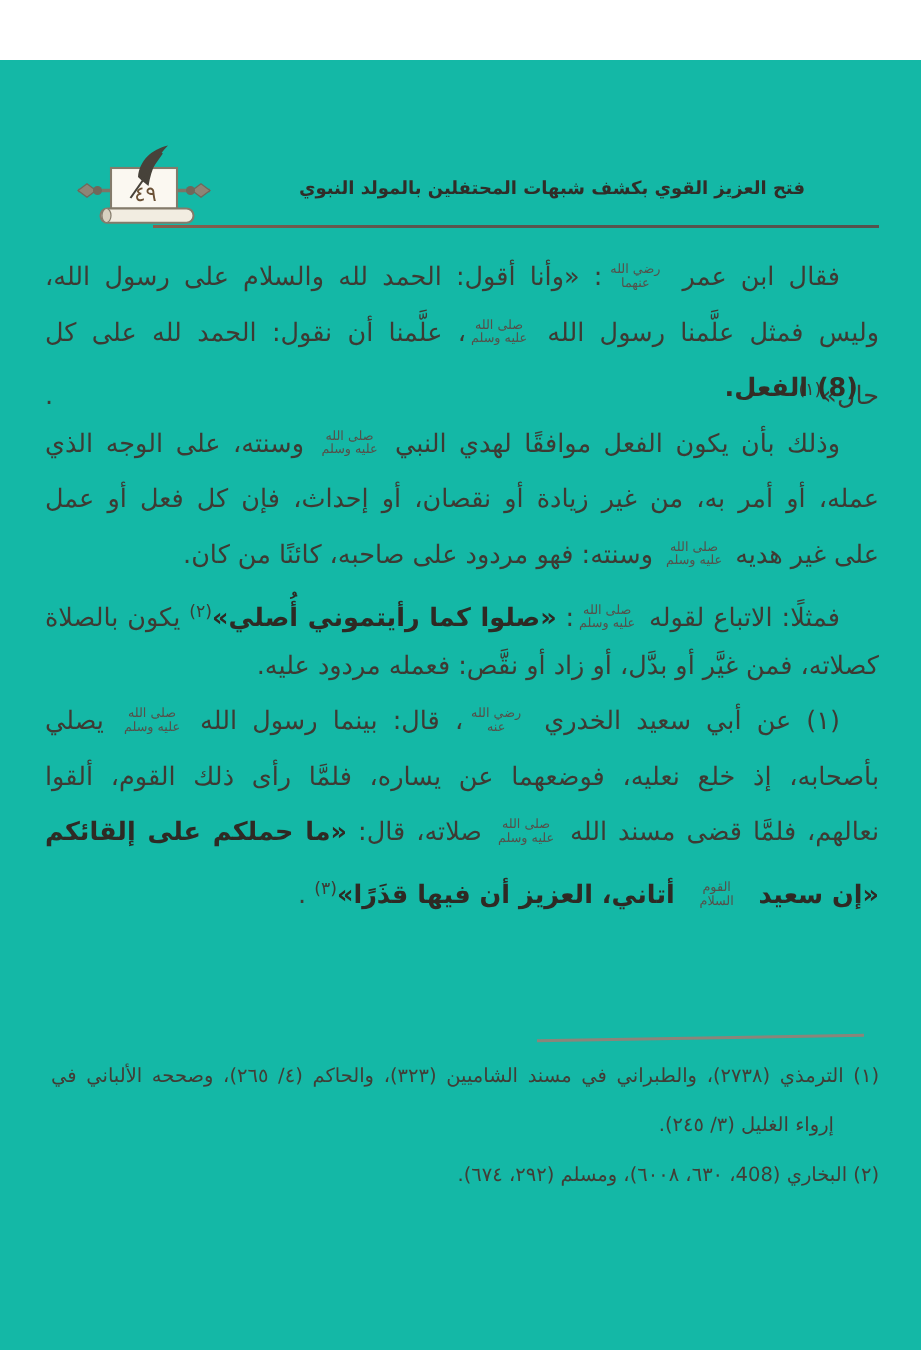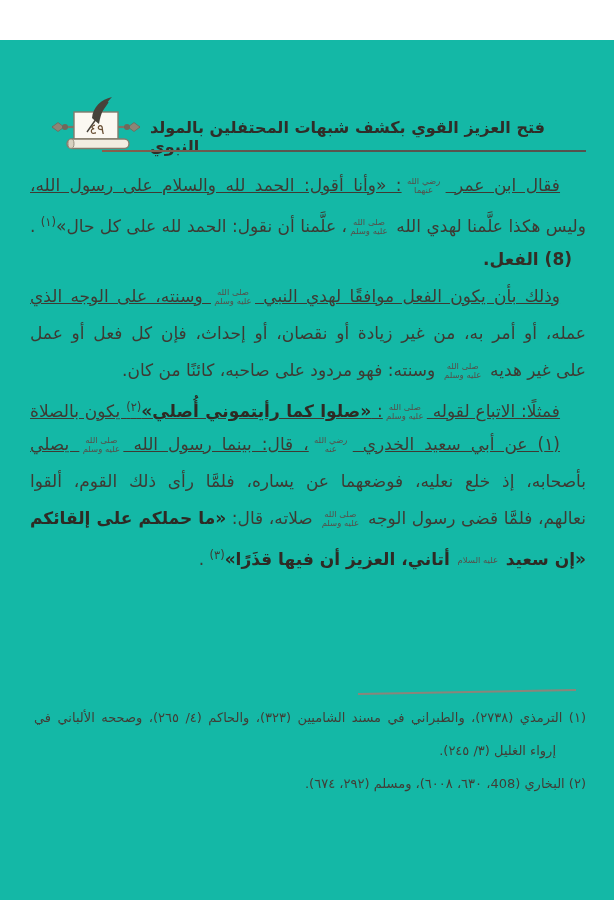--- a/index.html
+++ b/index.html
@@ -7,36 +7,36 @@
   .page {
     position:relative; width:614px; height:900px;
     background:#14b8a6; direction:rtl; overflow:hidden;
     color:#3e3a33;
     margin-top:40px;
   }
   
   .page-badge { position:absolute; left:48px; top:56px; width:96px; height:66px; z-index:2; }
   .header-title {
     position:absolute; top:78px; right:28px; left:150px;
-    text-align:left; font-size:16px; font-weight:bold; color:#302d28;
+    text-align:center; font-size:12px; font-weight:bold; color:#302d28;
     letter-spacing:-0.2px;
   }
   .header-rule {
     position:absolute; top:110px; left:102px; right:28px; height:2px;
     background:linear-gradient(to right, #8a5f4c, #5a564f 35%, #55524d);
   }
   
   .main-text {
     position:absolute; top:127px; right:28px; left:30px;
     font-size:17px; color:#3e3a33;
   }
   .ln { height:37px; line-height:37px; }
   .j { text-align:justify; text-align-last:justify; }
   .r { text-align:right; }
-  .ind { text-indent:26px;text-decoration:underline; }
+  .ind { text-indent:26px; }
   .ind-sm { text-indent:14px; }
   .hd { font-weight:bold; color:#332e26; }
   .bh { font-weight:bold; color:#2e2a24; }
   .hon {
     display:inline-block; width:44px; font-size:8.5px; line-height:9px;
     color:#55504a; text-align:center; vertical-align:middle;
     text-align-last:center; white-space:normal; text-indent:0;
   }
   .fref { font-size:11.5px; vertical-align:6px; letter-spacing:-1px; }
   
@@ -76,42 +76,43 @@
     <text x="49" y="38" text-anchor="middle" font-size="14" fill="#6b5136">٤٩</text>
   </svg>
 
   <div class="header-title">فتح العزيز القوي بكشف شبهات المحتفلين بالمولد النبوي</div>
   <div class="header-rule"></div>
 
   <div class="main-text">
 
     <div class="ln j ind"><span>فقال ابن عمر </span><span class="hon">رضي الله عنهما</span><span>: «وأنا أقول: الحمد لله والسلام على رسول الله،</span></div>
 
-    <div class="ln j"><span>وليس هكذا علَّمنا لهدي الله </span><span class="hon">صلى الله عليه وسلم</span><span>، علَّمنا أن نقول: الحمد لله على كل حال»</span><span class="fref">(١)</span><span> .</span></div>
+    <div class="ln j"><span>وليس فمثل علَّمنا رسول الله </span><span class="hon">صلى الله عليه وسلم</span><span>، علَّمنا أن نقول: الحمد لله على كل حال»</span><span class="fref">(١)</span><span> .</span></div>
 
     <div class="ln r ind-sm hd">(8) الفعل.</div>
 
     <div class="ln j ind"><span>وذلك بأن يكون الفعل موافقًا لهدي النبي </span><span class="hon">صلى الله عليه وسلم</span><span> وسنته، على الوجه الذي</span></div>
 
     <div class="ln j">عمله، أو أمر به، من غير زيادة أو نقصان، أو إحداث، فإن كل فعل أو عمل</div>
 
     <div class="ln r"><span>على غير هديه </span><span class="hon">صلى الله عليه وسلم</span><span> وسنته: فهو مردود على صاحبه، كائنًا من كان.</span></div>
 
     <div class="ln j ind"><span>فمثلًا: الاتباع لقوله </span><span class="hon">صلى الله عليه وسلم</span><span>: </span><span class="bh">«صلوا كما رأيتموني أُصلي»</span><span class="fref">(٢)</span><span> يكون بالصلاة</span></div>
 
+    <div class="ln r">كصلاته، فمن غيَّر أو بدَّل، أو زاد أو نقَّص: فعمله مردود عليه.</div>
 
 
     <div class="ln j ind"><span>(١) عن أبي سعيد الخدري </span><span class="hon">رضي الله عنه</span><span>، قال: بينما رسول الله </span><span class="hon">صلى الله عليه وسلم</span><span> يصلي</span></div>
 
     <div class="ln j">بأصحابه، إذ خلع نعليه، فوضعهما عن يساره، فلمَّا رأى ذلك القوم، ألقوا</div>
 
-    <div class="ln j"><span>نعالهم، فلمَّا قضى رسول الوجه </span><span class="hon">صلى الله عليه وسلم</span><span> صلاته، قال: </span><span class="bh">«ما حملكم على إلقائكم</span></div>
+    <div class="ln j"><span>نعالهم، فلمَّا قضى مسند الله </span><span class="hon">صلى الله عليه وسلم</span><span> صلاته، قال: </span><span class="bh">«ما حملكم على إلقائكم</span></div>
 
 
-    <div class="ln r"><span class="bh">«إن سعيد </span><span class="hon">عليه السلام</span><span class="bh"> أتاني، العزيز أن فيها قذَرًا»</span><span class="fref">(٣)</span><span> .</span></div>
+    <div class="ln r"><span class="bh">«إن سعيد </span><span class="hon">القوم السلام</span><span class="bh"> أتاني، العزيز أن فيها قذَرًا»</span><span class="fref">(٣)</span><span> .</span></div>
 
   </div>
 
   <div class="fn-sep"></div>
 
   <div class="footnotes">
     <div class="fn">(١) الترمذي (٢٧٣٨)، والطبراني في مسند الشاميين (٣٢٣)، والحاكم (٤/ ٢٦٥)، وصححه الألباني في إرواء الغليل (٣/ ٢٤٥).</div>
     <div class="fn">(٢) البخاري (408، ٦٣٠، ٦٠٠٨)، ومسلم (٢٩٢، ٦٧٤).</div>
   </div>
 

